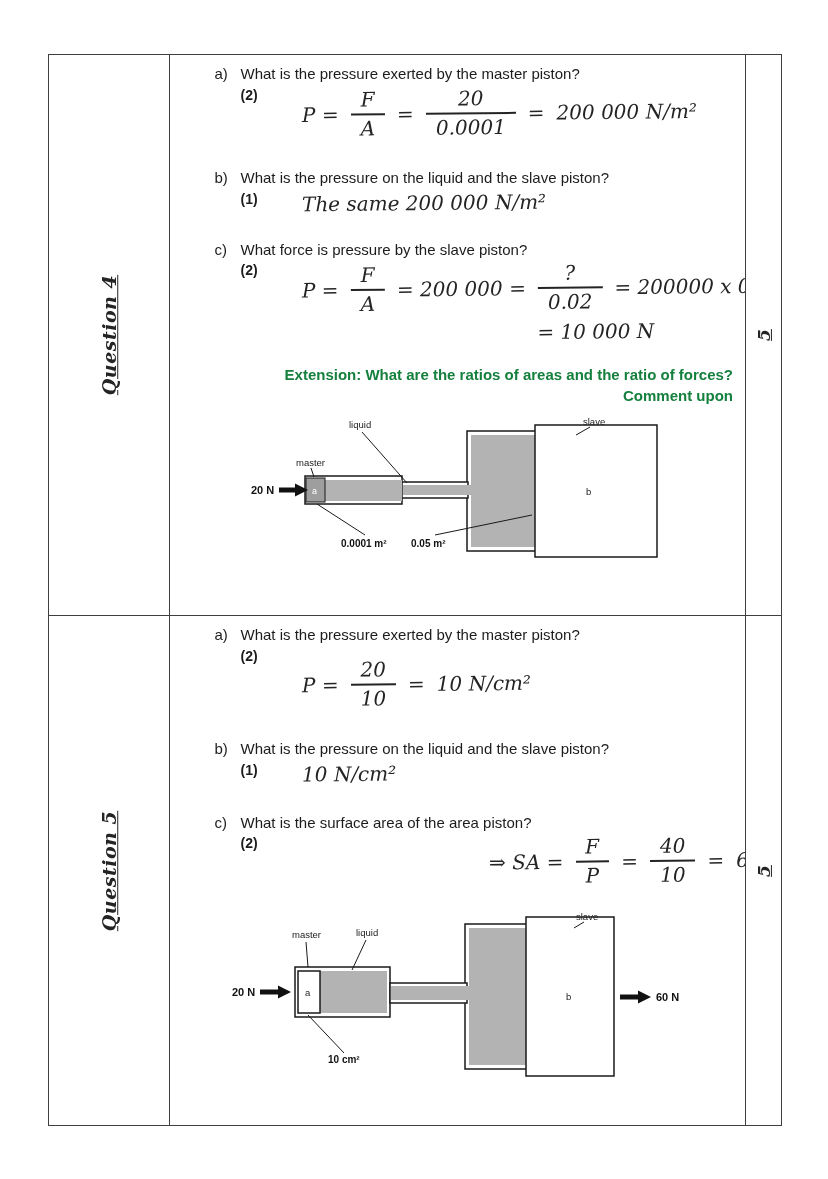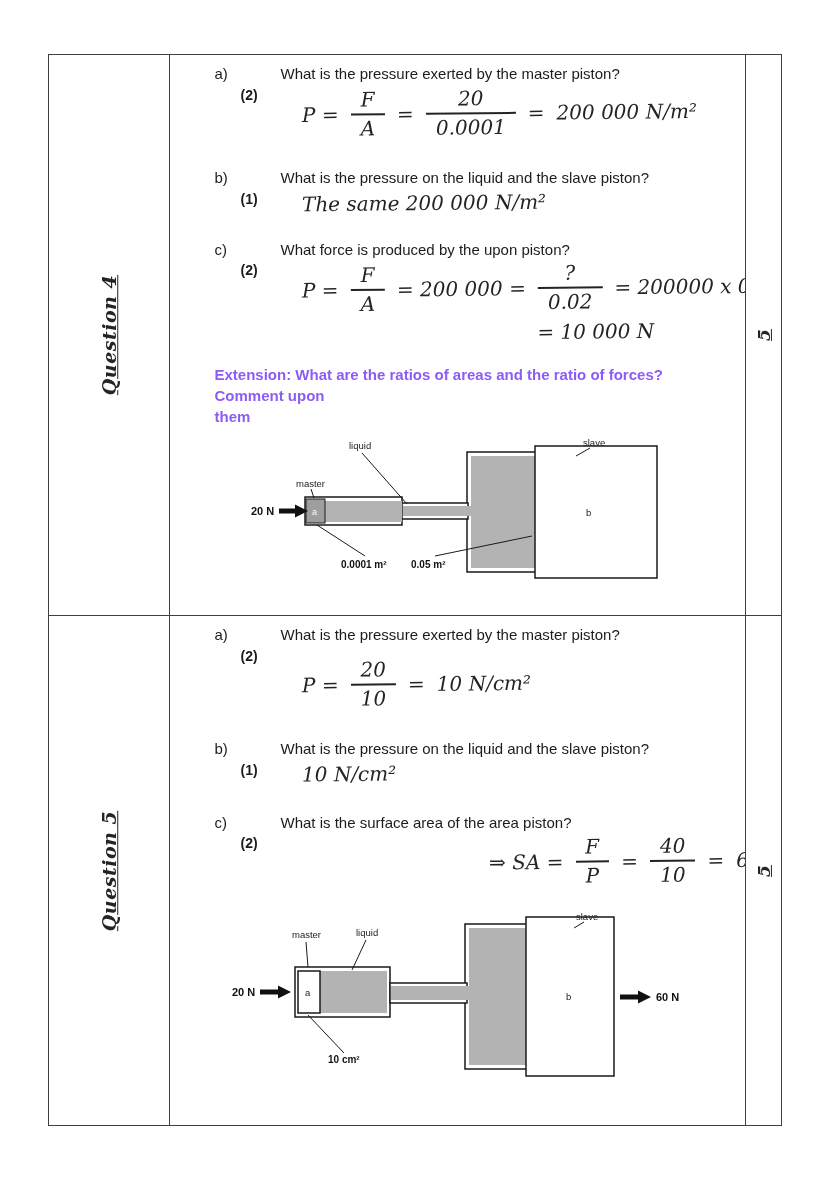--- a/index.html
+++ b/index.html
@@ -10,35 +10,35 @@
   .row-q5{flex:1;}
   .side-cell{flex:0 0 46px;border-right:1.3px solid #3f3f3f;display:flex;align-items:center;justify-content:center;}
   .mark-cell{flex:0 0 35px;border-left:1.3px solid #3f3f3f;display:flex;align-items:center;justify-content:center;}
   .content-cell{flex:1;padding:10px 12px 0 44px;overflow:hidden;box-sizing:border-box;}
   .rot{transform:rotate(-90deg);white-space:nowrap;}
   .hw{font-family:"DejaVu Serif",serif;font-style:italic;color:#242424;}
   .side-label{font-size:19px;font-weight:bold;text-decoration:underline;letter-spacing:0.5px;}
   .mark-label{font-size:17px;font-weight:bold;text-decoration:underline;}
   .qline{display:flex;font-size:15px;color:#1c1c1c;line-height:1.25;}
   .letter{flex:0 0 26px;}
-  .qtext{flex:1;margin-left:40px;}
+  .qtext{flex:1;}
   .aline{display:flex;align-items:flex-start;margin:3px 0 0 26px;}
   .marks{flex:0 0 34px;font-weight:bold;font-size:14px;color:#1c1c1c;}
   .answer{font-size:20px;margin-left:28px;transform:rotate(-0.6deg);}
   .answer-right{margin-left:215px;}
   .drop{margin-top:10px;}
   .hw-line{display:flex;align-items:center;gap:12px;white-space:nowrap;}
   .frac{display:inline-flex;flex-direction:column;align-items:center;line-height:1.15;}
   .frac .num{padding:0 10px 2px;}
   .frac .den{border-top:2px solid #242424;padding:2px 10px 0;}
   .c-line2{margin:6px 0 0 235px;}
   .mt30{margin-top:30px;}
   .mt28{margin-top:28px;}
   .mt26{margin-top:26px;}
-  .extension{margin-top:20px;text-align:left;font-weight:bold;font-size:15px;color:#8b5cf6;line-height:1.4;}
+  .extension{margin-top:20px;text-align:right;font-weight:bold;font-size:15px;color:#15803d;line-height:1.4;}
   .diagram-wrap{margin-top:10px;display:flex;justify-content:center;}
   .diagram-wrap-q5{margin-top:20px;justify-content:flex-start;padding-left:14px;}
   
   .outline{fill:#ffffff;stroke:#1a1a1a;stroke-width:1.5;}
   .grayfill{fill:#b3b3b3;stroke:none;}
   .graypiston{fill:#9e9e9e;stroke:#1a1a1a;stroke-width:1;}
   .thinline{stroke:#1a1a1a;stroke-width:1;fill:none;}
   .arrowline{stroke:#111111;stroke-width:5;}
   .arrowhead{fill:#111111;}
   .dlbl{font-family:"Liberation Sans",sans-serif;font-size:9.5px;fill:#222222;}
@@ -92,21 +92,21 @@
             <span class="marks">(1)</span>
             <div class="hw answer hw-line">
               <span>The same 200 000 N/m²</span>
             </div>
           </div>
         </div>
 
         <div class="part mt26">
           <div class="qline">
             <span class="letter">c)</span>
-            <span class="qtext">What force is produced by the upon piston?</span>
+            <span class="qtext">What force is pressure by the slave piston?</span>
           </div>
           <div class="aline">
             <span class="marks">(2)</span>
             <div class="hw answer">
               <div class="hw-line">
                 <span>P =</span>
                 <span class="frac">
                     <span class="num">F</span>
                     <span class="den">A</span>
                   </span>
@@ -117,21 +117,20 @@
                   </span>
                 <span>= 200000 x 0.05</span>
               </div>
               <div class="c-line2">=  10 000 N</div>
             </div>
           </div>
         </div>
 
         <div class="extension">
           <div>Extension:  What are the ratios of areas and the ratio of forces?  Comment upon</div>
-          <div>them</div>
         </div>
 
         <div class="diagram-wrap">
           <svg viewBox="0 0 470 160" width="470" height="160">
 
             <rect x="228" y="15" width="117" height="120" class="outline"></rect>
             <rect x="232" y="19" width="64" height="112" class="grayfill"></rect>
             <rect x="296" y="9" width="122" height="132" class="outline"></rect>
 
             <rect x="66" y="60" width="97" height="28" class="outline"></rect>

